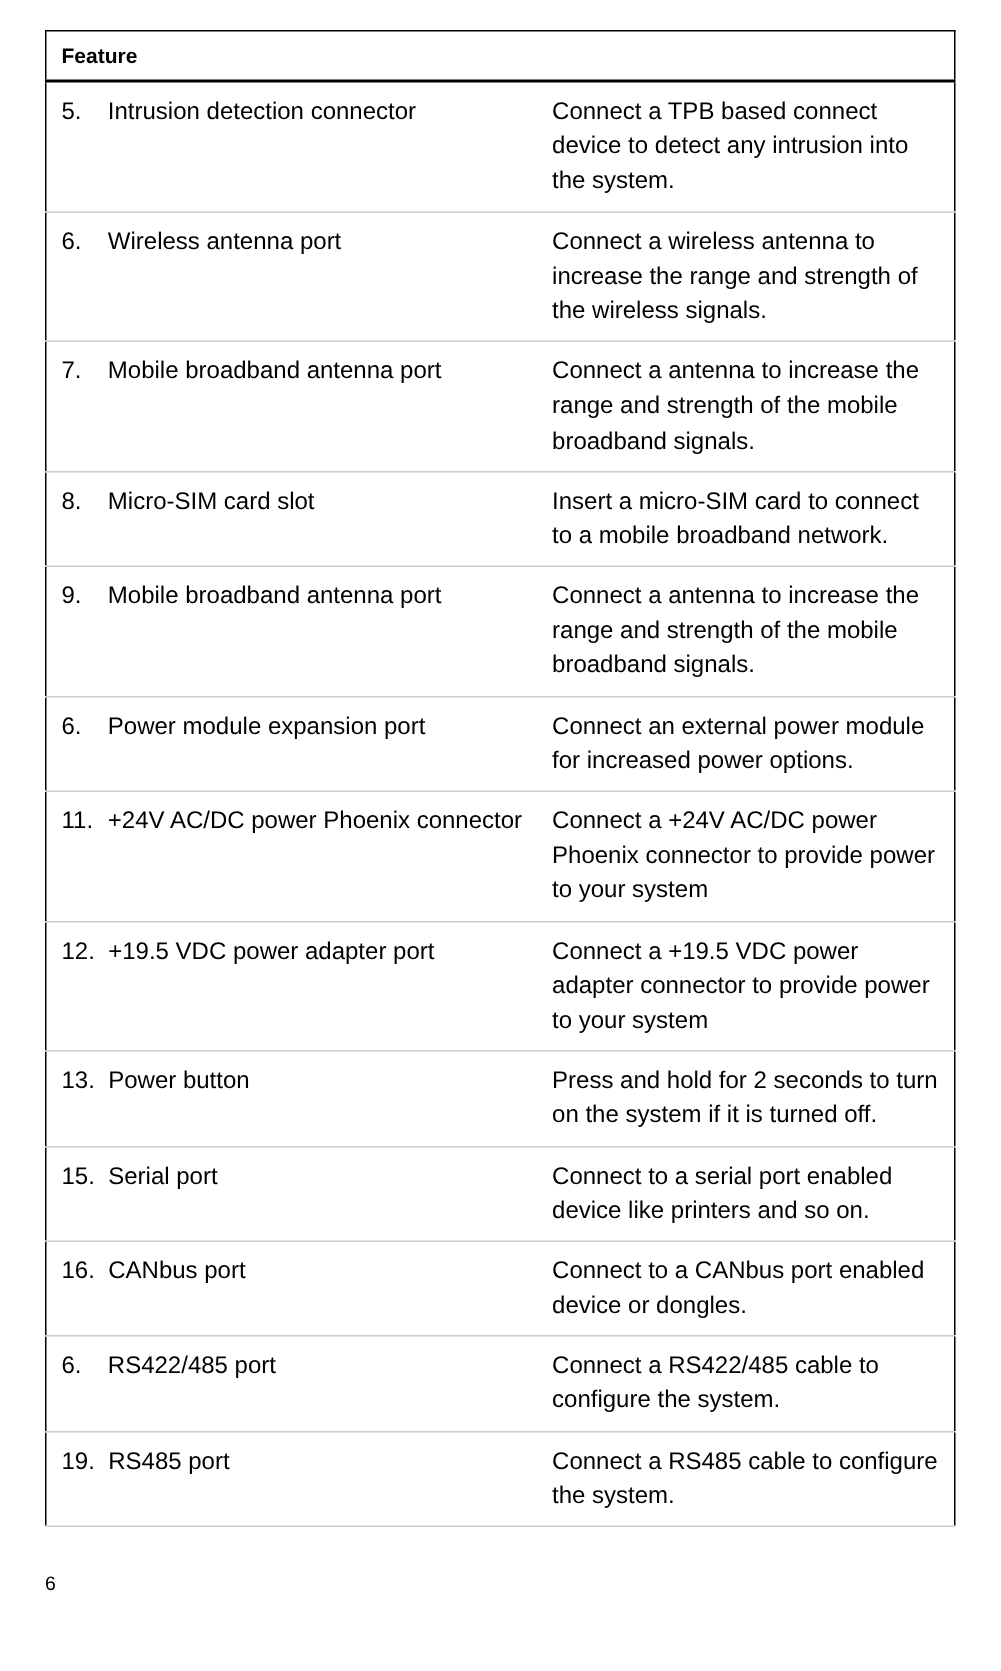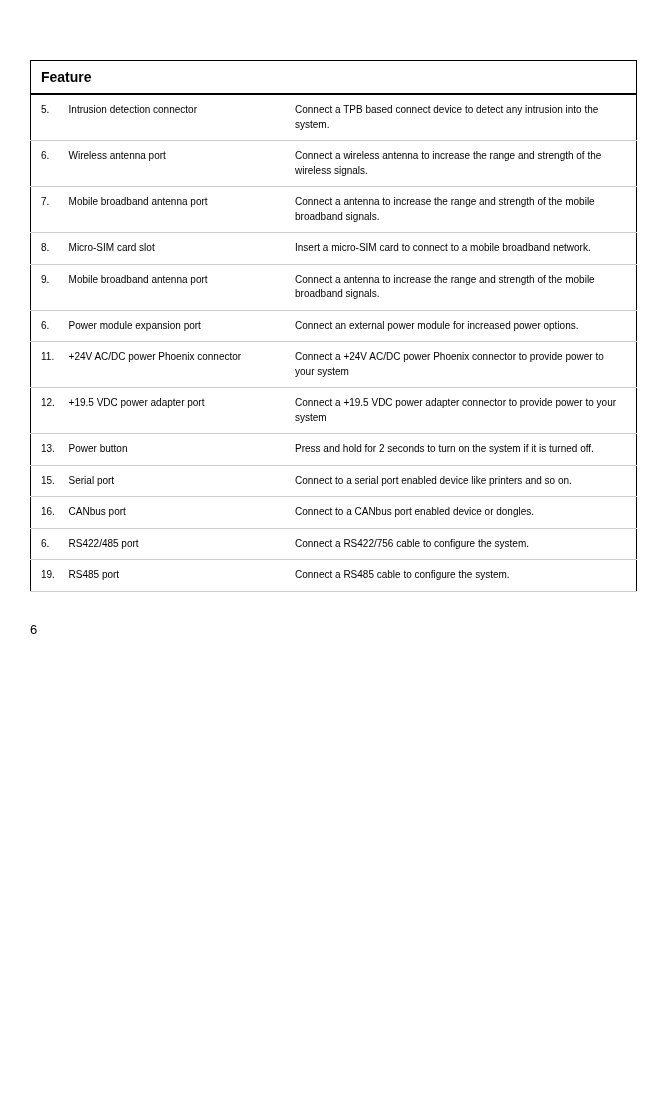--- a/index.html
+++ b/index.html
@@ -13,41 +13,40 @@
       font-size: 14px;
       background: #ffffff;
       color: #000000;
       width: 667px;
       min-height: 1114px;
       padding: 20px 30px 40px 30px;
     }
 
     .page-container {
       width: 100%;
-      margin-top: 40px;
     }
 
     table {
       width: 100%;
       border-collapse: collapse;
       border: 1px solid #000;
     }
 
     thead tr th {
       text-align: left;
       font-weight: bold;
       padding: 8px 10px;
       border-bottom: 2px solid #000;
       font-size: 14px;
     }
 
     tbody tr td {
       padding: 8px 10px;
       vertical-align: top;
-      font-size: 10px;
+      font-size: 16px;
       line-height: 1.45;
       border-bottom: 1px solid #ccc;
     }
 
     tbody tr td:first-child {
       width: 42%;
       white-space: nowrap;
     }
 
     .feature-num {
@@ -111,21 +110,21 @@
         <tr>
           <td><span class="feature-num">15.</span>&nbsp;&nbsp;Serial port</td>
           <td>Connect to a serial port enabled device like printers and so on.</td>
         </tr>
         <tr>
           <td><span class="feature-num">16.</span>&nbsp;&nbsp;CANbus port</td>
           <td>Connect to a CANbus port enabled device or dongles.</td>
         </tr>
         <tr>
           <td><span class="feature-num">6.</span>&nbsp;&nbsp;RS422/485 port</td>
-          <td>Connect a RS422/756 cable to configure the system.</td>
+          <td>Connect a RS422/485 cable to configure the system.</td>
         </tr>
         <tr>
           <td><span class="feature-num">19.</span>&nbsp;&nbsp;RS485 port</td>
           <td>Connect a RS485 cable to configure the system.</td>
         </tr>
       </tbody>
   </table>
 
   <div class="page-number">6</div>
 </div>

